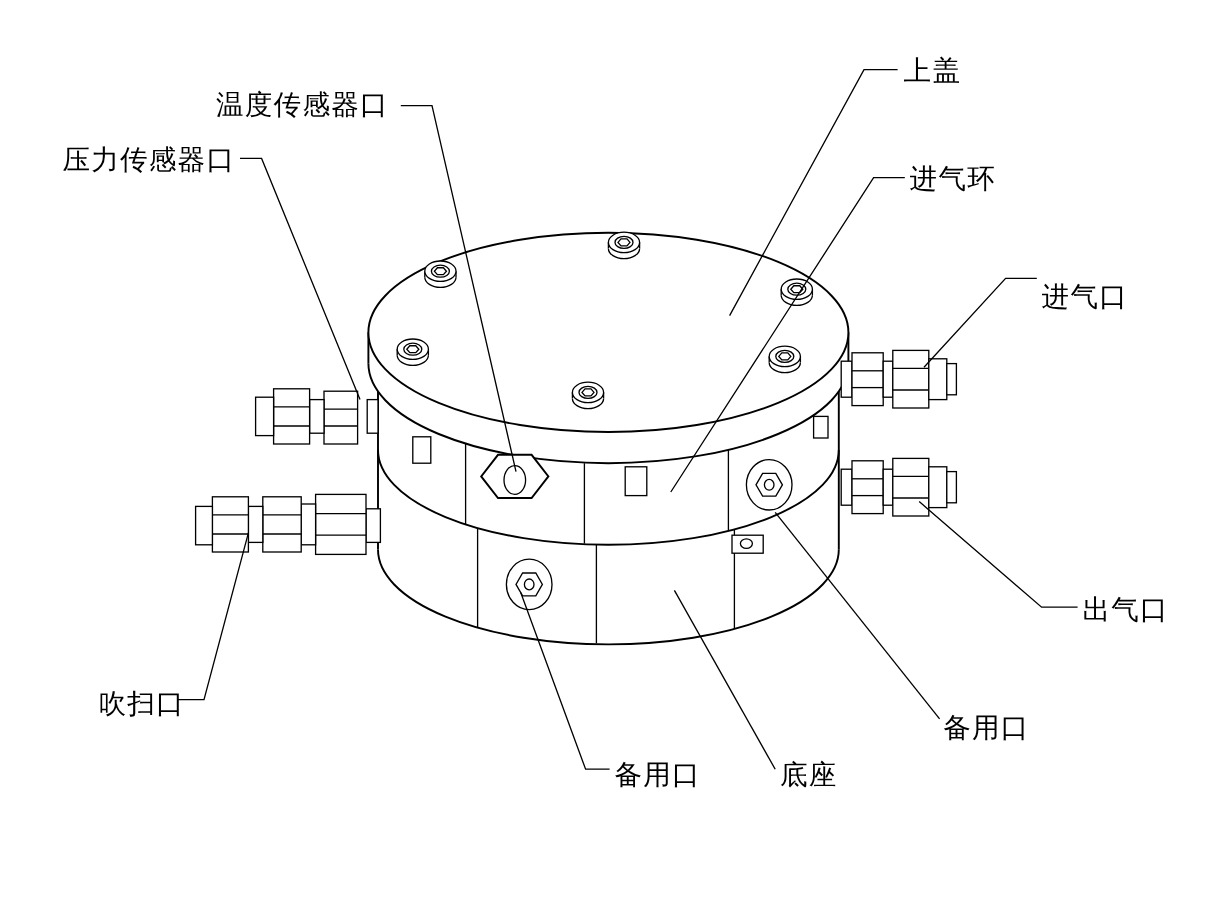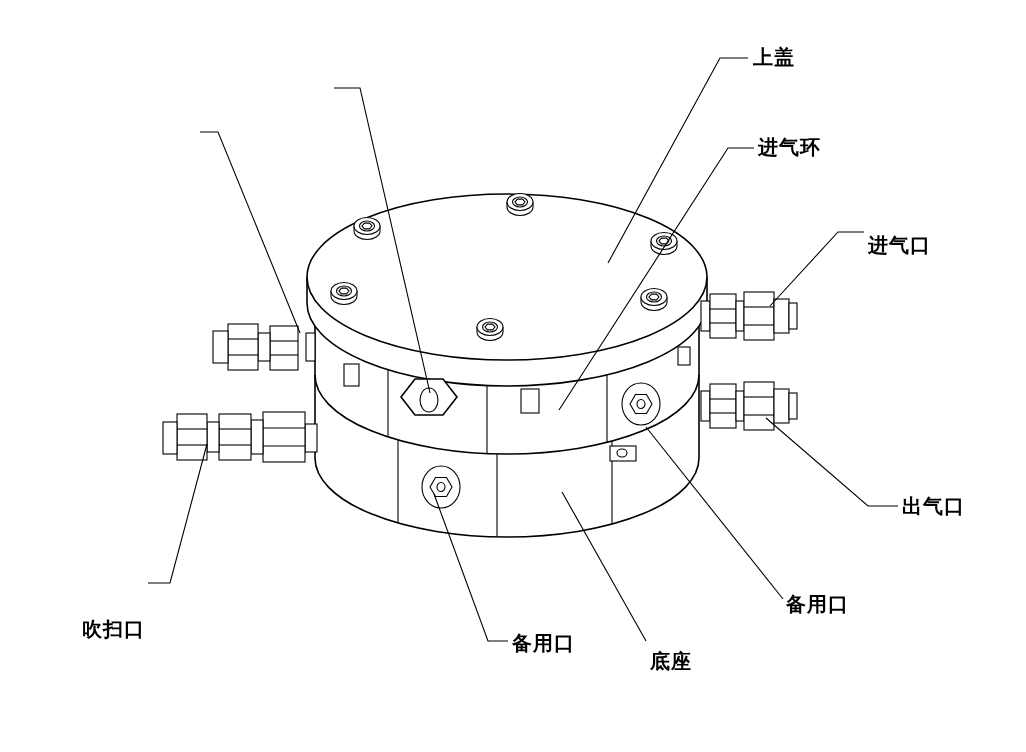--- a/index.html
+++ b/index.html
@@ -6,25 +6,25 @@
   .canvas{
     position:relative;
     width:1026px;height:752px;
     background:#ffffff;
     overflow:hidden;
     font-family:"Liberation Serif","DejaVu Serif",serif;
   }
   .canvas svg{position:absolute;left:0;top:0;}
   .part-label{
     position:absolute;
-    font-size:20px;
+    font-size:23px;
     color:#000;
     white-space:nowrap;
     letter-spacing:1px;
-    font-weight:700;
+    font-weight:400;
   }
   
   .ol{fill:#ffffff;stroke:#000;stroke-width:1.6;}   
   .ln{fill:none;stroke:#000;stroke-width:1.6;}      
   .dt{fill:none;stroke:#000;stroke-width:1.1;}      
   .df{fill:#ffffff;stroke:#000;stroke-width:1.1;}   
   .leader{fill:none;stroke:#000;stroke-width:1.1;}
 </style>
 </head>
 <body>
@@ -155,22 +155,24 @@
       <polyline class="leader" points="754,148 728,148 559,410"></polyline>
       <polyline class="leader" points="864,232 838,232 770,306"></polyline>
       <polyline class="leader" points="898,506 868,506 766,418"></polyline>
       <polyline class="leader" points="783,599 646,427"></polyline>
       <polyline class="leader" points="646,641 562,492"></polyline>
       <polyline class="leader" points="508,641 488,641 434,494"></polyline>
       <polyline class="leader" points="148,583 170,583 207,444"></polyline>
     </g>
   </svg>
 
+  <div class="part-label" style="left:180px;top:72px;">温度传感器口</div>
+  <div class="part-label" style="left:52px;top:118px;">压力传感器口</div>
   <div class="part-label" style="left:753px;top:44px;">上盖</div>
   <div class="part-label" style="left:758px;top:134px;">进气环</div>
   <div class="part-label" style="left:868px;top:232px;">进气口</div>
   <div class="part-label" style="left:902px;top:493px;text-align:center;">出气口</div>
   <div class="part-label" style="left:786px;top:591px;">备用口</div>
-  <div class="part-label" style="left:650px;top:630px;margin-top:18px;">底座</div>
+  <div class="part-label" style="left:650px;top:630px;">底座</div>
   <div class="part-label" style="left:512px;top:630px;">备用口</div>
-  <div class="part-label" style="left:82px;top:571px;margin-top:45px;">吹扫口</div>
+  <div class="part-label" style="left:82px;top:571px;">吹扫口</div>
 
 </div>
 
 </body></html>

